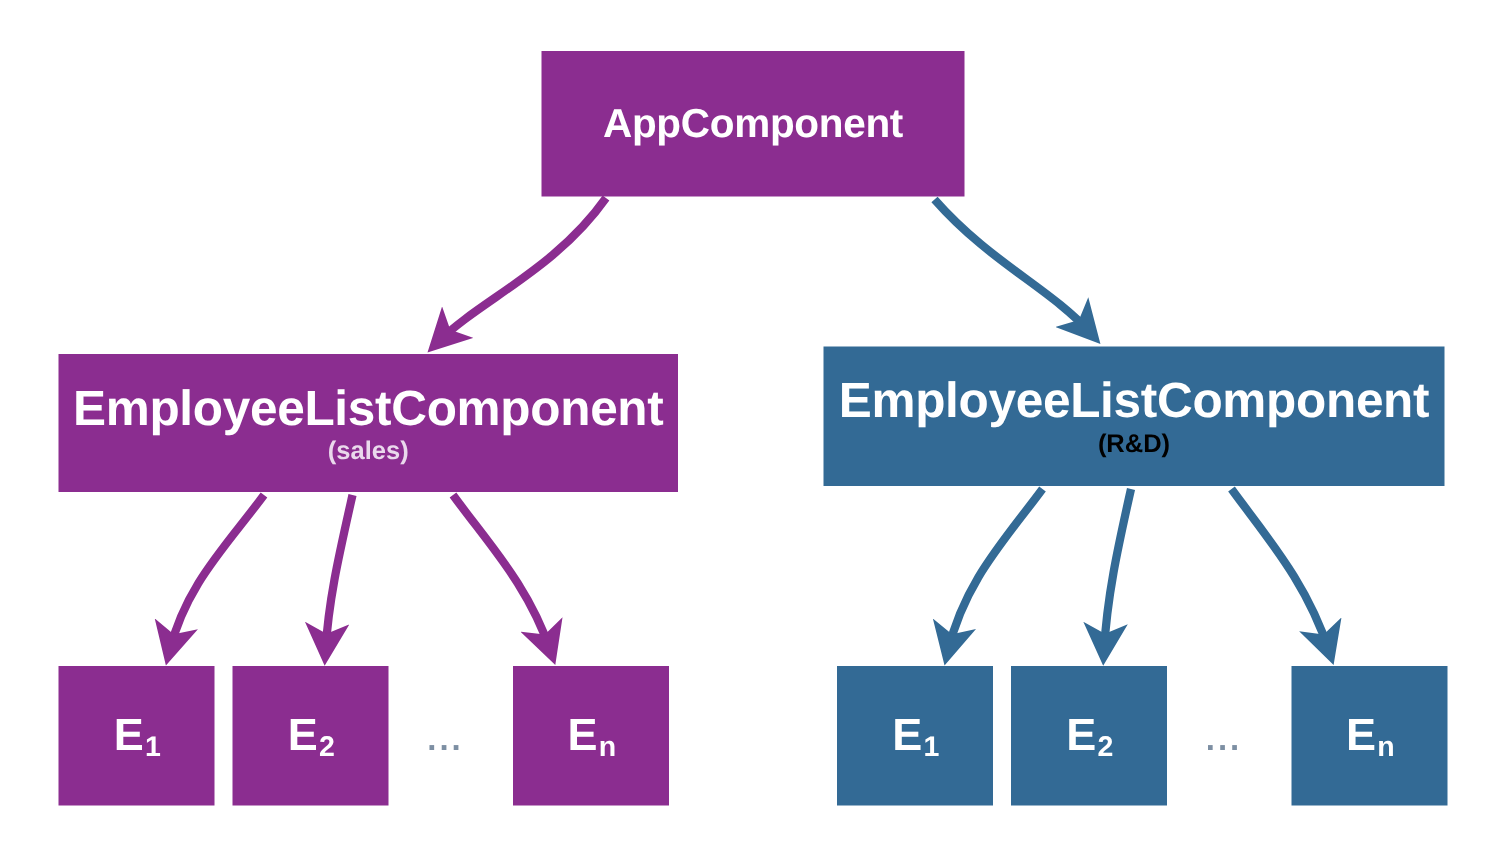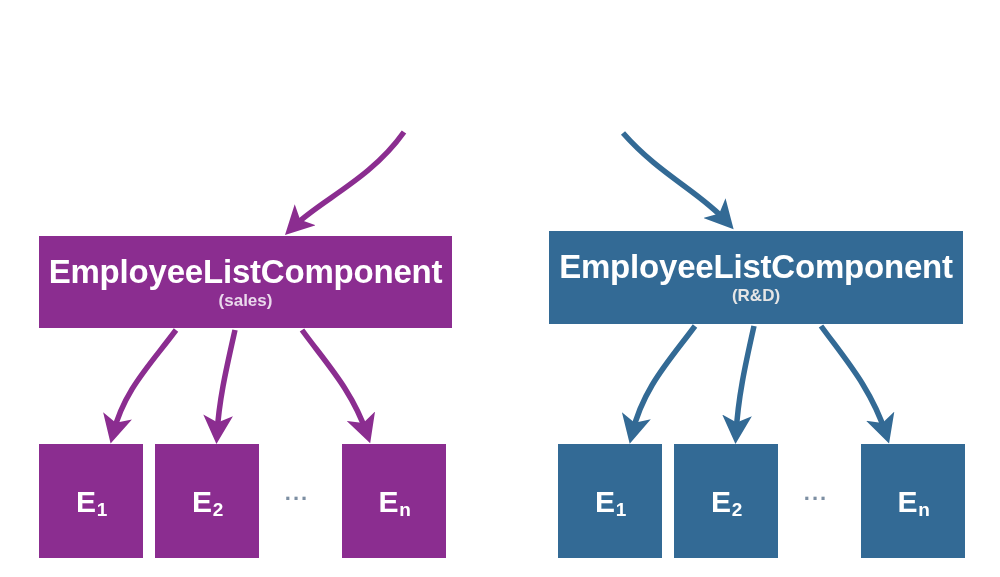--- a/index.html
+++ b/index.html
@@ -41,21 +41,21 @@
     font-weight: bold;
     letter-spacing: -0.2px;
     white-space: nowrap;
   }
   .node-sub {
     font-weight: bold;
     color: #ead9ec;
     margin-top: 2px;
   }
   .theme-blue .node-sub {
-    color: #e5e5e5;
+    color: #000000;
   }
 
   
   #node-app {
     left: 361px;
     top: 34px;
     width: 282px;
     height: 97px;
     background: #8b2d90;
   }
@@ -84,21 +84,21 @@
   }
   #node-list-sales .node-sub,
   #node-list-rd .node-sub {
     font-size: 17px;
     text-align: center;
   }
 
   
   .leaf {
     width: 104px;
-    height: 114px;
+    height: 93px;
     top: 444px;
   }
   .leaf.theme-purple { background: #8b2d90; }
   .leaf.theme-blue   { background: #336a95; }
   .leaf .node-title {
     font-size: 30px;
   }
   .leaf .node-title sub {
     font-size: 19px;
     font-weight: bold;
@@ -152,20 +152,23 @@
 
     <path d="M 176 330 C 150 365 124 390 113 434" fill="none" stroke="#8b2d90" stroke-width="5.5" marker-end="url(#arrow-purple)"></path>
     <path d="M 235 330 C 226 370 219 400 217 434" fill="none" stroke="#8b2d90" stroke-width="5.5" marker-end="url(#arrow-purple)"></path>
     <path d="M 302 330 C 326 363 352 390 367 434" fill="none" stroke="#8b2d90" stroke-width="5.5" marker-end="url(#arrow-purple)"></path>
 
     <path d="M 695 326 C 669 361 643 388 632 434" fill="none" stroke="#336a95" stroke-width="5.5" marker-end="url(#arrow-blue)"></path>
     <path d="M 754 326 C 745 366 738 398 736 434" fill="none" stroke="#336a95" stroke-width="5.5" marker-end="url(#arrow-blue)"></path>
     <path d="M 821 326 C 845 359 871 388 886 434" fill="none" stroke="#336a95" stroke-width="5.5" marker-end="url(#arrow-blue)"></path>
   </svg>
 
+  <div class="node theme-purple" id="node-app">
+    <span class="node-title">AppComponent</span>
+  </div>
 
   <div class="node theme-purple" id="node-list-sales">
     <span class="node-title">EmployeeListComponent</span>
     <span class="node-sub">(sales)</span>
   </div>
 
   <div class="node leaf theme-purple" id="leaf-sales-1">
     <span class="node-title"><span>E</span><sub>1</sub></span>
   </div>
   <div class="node leaf theme-purple" id="leaf-sales-2">

